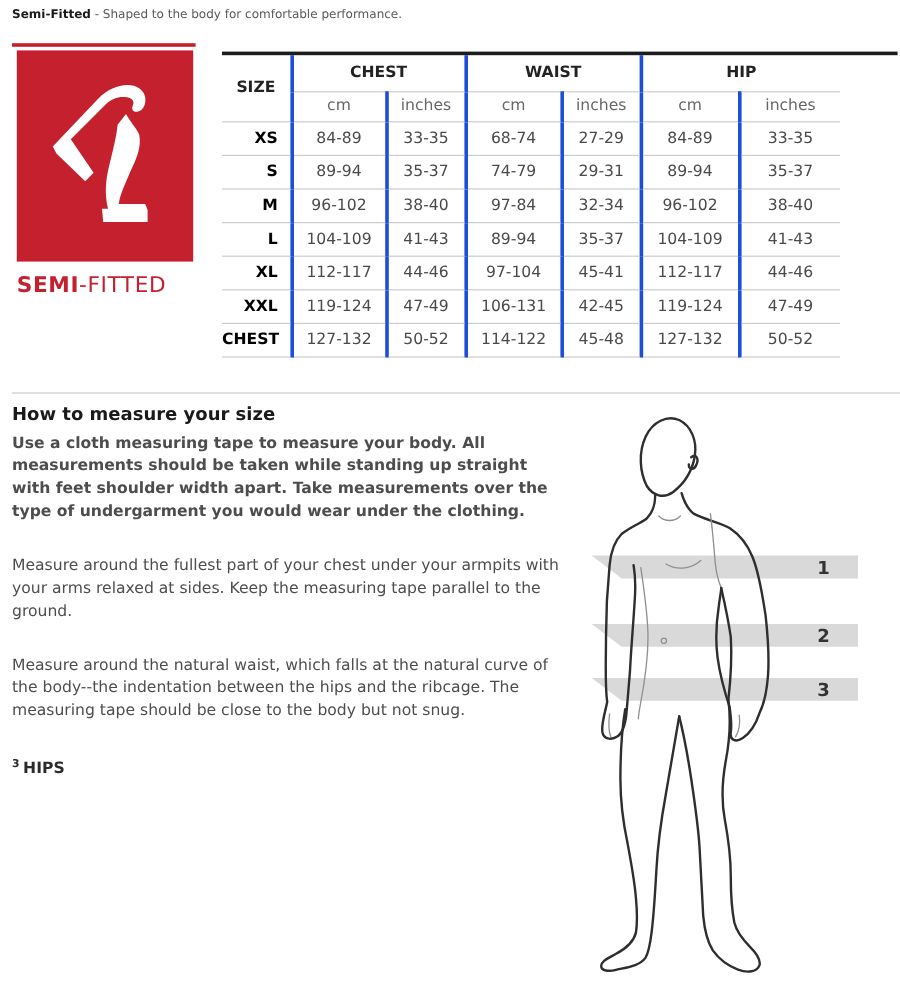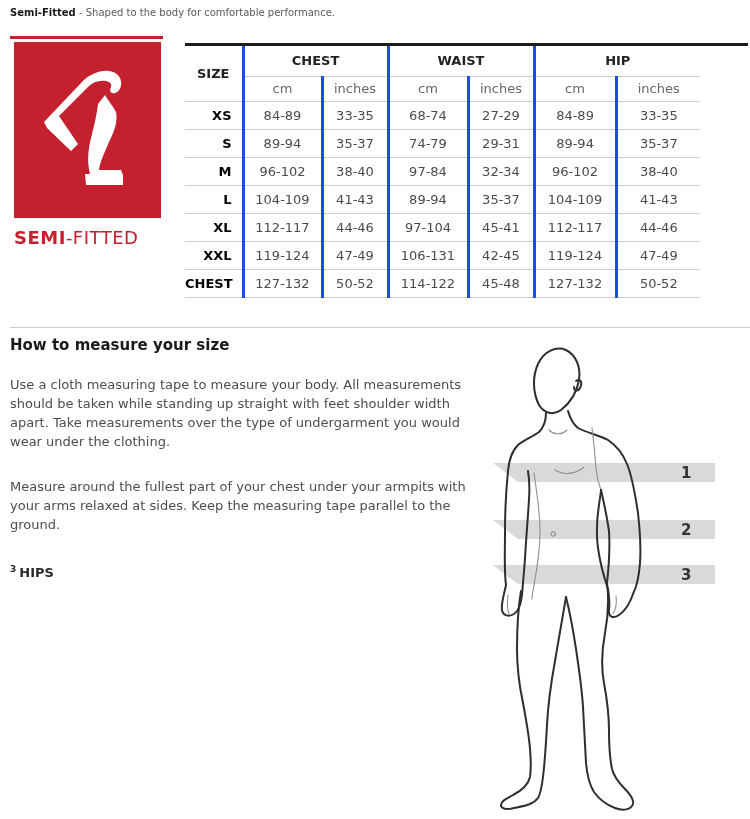--- a/index.html
+++ b/index.html
@@ -25,22 +25,22 @@
   table.size-table .units td { color:#666; height:25px; font-weight:normal;text-align:center; }
   table.size-table th.size-col { border-left:none; }
   table.size-table tbody th.size-cell { border-left:none; text-align:right; padding-right:10px; font-weight:bold; color:#000000; height:28px; }
   table.size-table tbody td { color:#4a4a4a; height:28px; }
 
   
   .divider { position:absolute; left:10px; top:327px; width:740px; height:1px; background:#ccc; }
 
   
   .measure-text { position:absolute; left:10px; top:336px; width:462px; color:#4d4d4d; font-size:13px; line-height:19px; }
-  .measure-text h2 { font-size:15px; color:#1a1a1a; font-weight:bold; margin:0 0 20px 0; }
-  .measure-text .intro { margin:0 0 26px 0; }
+  .measure-text h2 { font-size:15px; color:#1a1a1a; font-weight:bold; margin:0 0 5px 0; }
+  .measure-text .intro { margin:0 0 26px 0;font-weight:bold; }
   .msec { margin:0 0 26px 0; }
   .msec .sec-h { font-weight:bold; color:#2b2b2b; font-size:13px; }
   .msec .sec-h sup { font-size:9px; margin-right:3px; }
   .msec p { margin-top:16px; }
 
   
   .figure { position:absolute; left:488px; top:333px; width:262px; height:486px; }
   .band { fill:#d9d9d9; }
   .band-num { font-family:"DejaVu Sans","Liberation Sans",sans-serif; font-size:15px; font-weight:bold; fill:#333; }
   .ol { fill:none; stroke:#2e2e2e; stroke-width:2; stroke-linecap:round; stroke-linejoin:round; }
@@ -166,20 +166,21 @@
 
   <div class="measure-text">
     <h2>How to measure your size</h2>
     <p class="intro">Use a cloth measuring tape to measure your body. All measurements should be taken while standing up straight with feet shoulder width apart. Take measurements over the type of undergarment you would wear under the clothing.</p>
 
     <div class="msec">
       <p>Measure around the fullest part of your chest under your armpits with your arms relaxed at sides. Keep the measuring tape parallel to the ground.</p>
     </div>
 
     <div class="msec">
+      <p>Measure around the natural waist, which falls at the natural curve of the body--the indentation between the hips and the ribcage. The measuring tape should be close to the body but not snug.</p>
     </div>
 
     <div class="msec">
       <div class="sec-h"><sup>3</sup><span>HIPS</span></div>
     </div>
   </div>
 
   <div class="figure">
     <svg width="262" height="486" viewBox="0 0 262 486">
 

